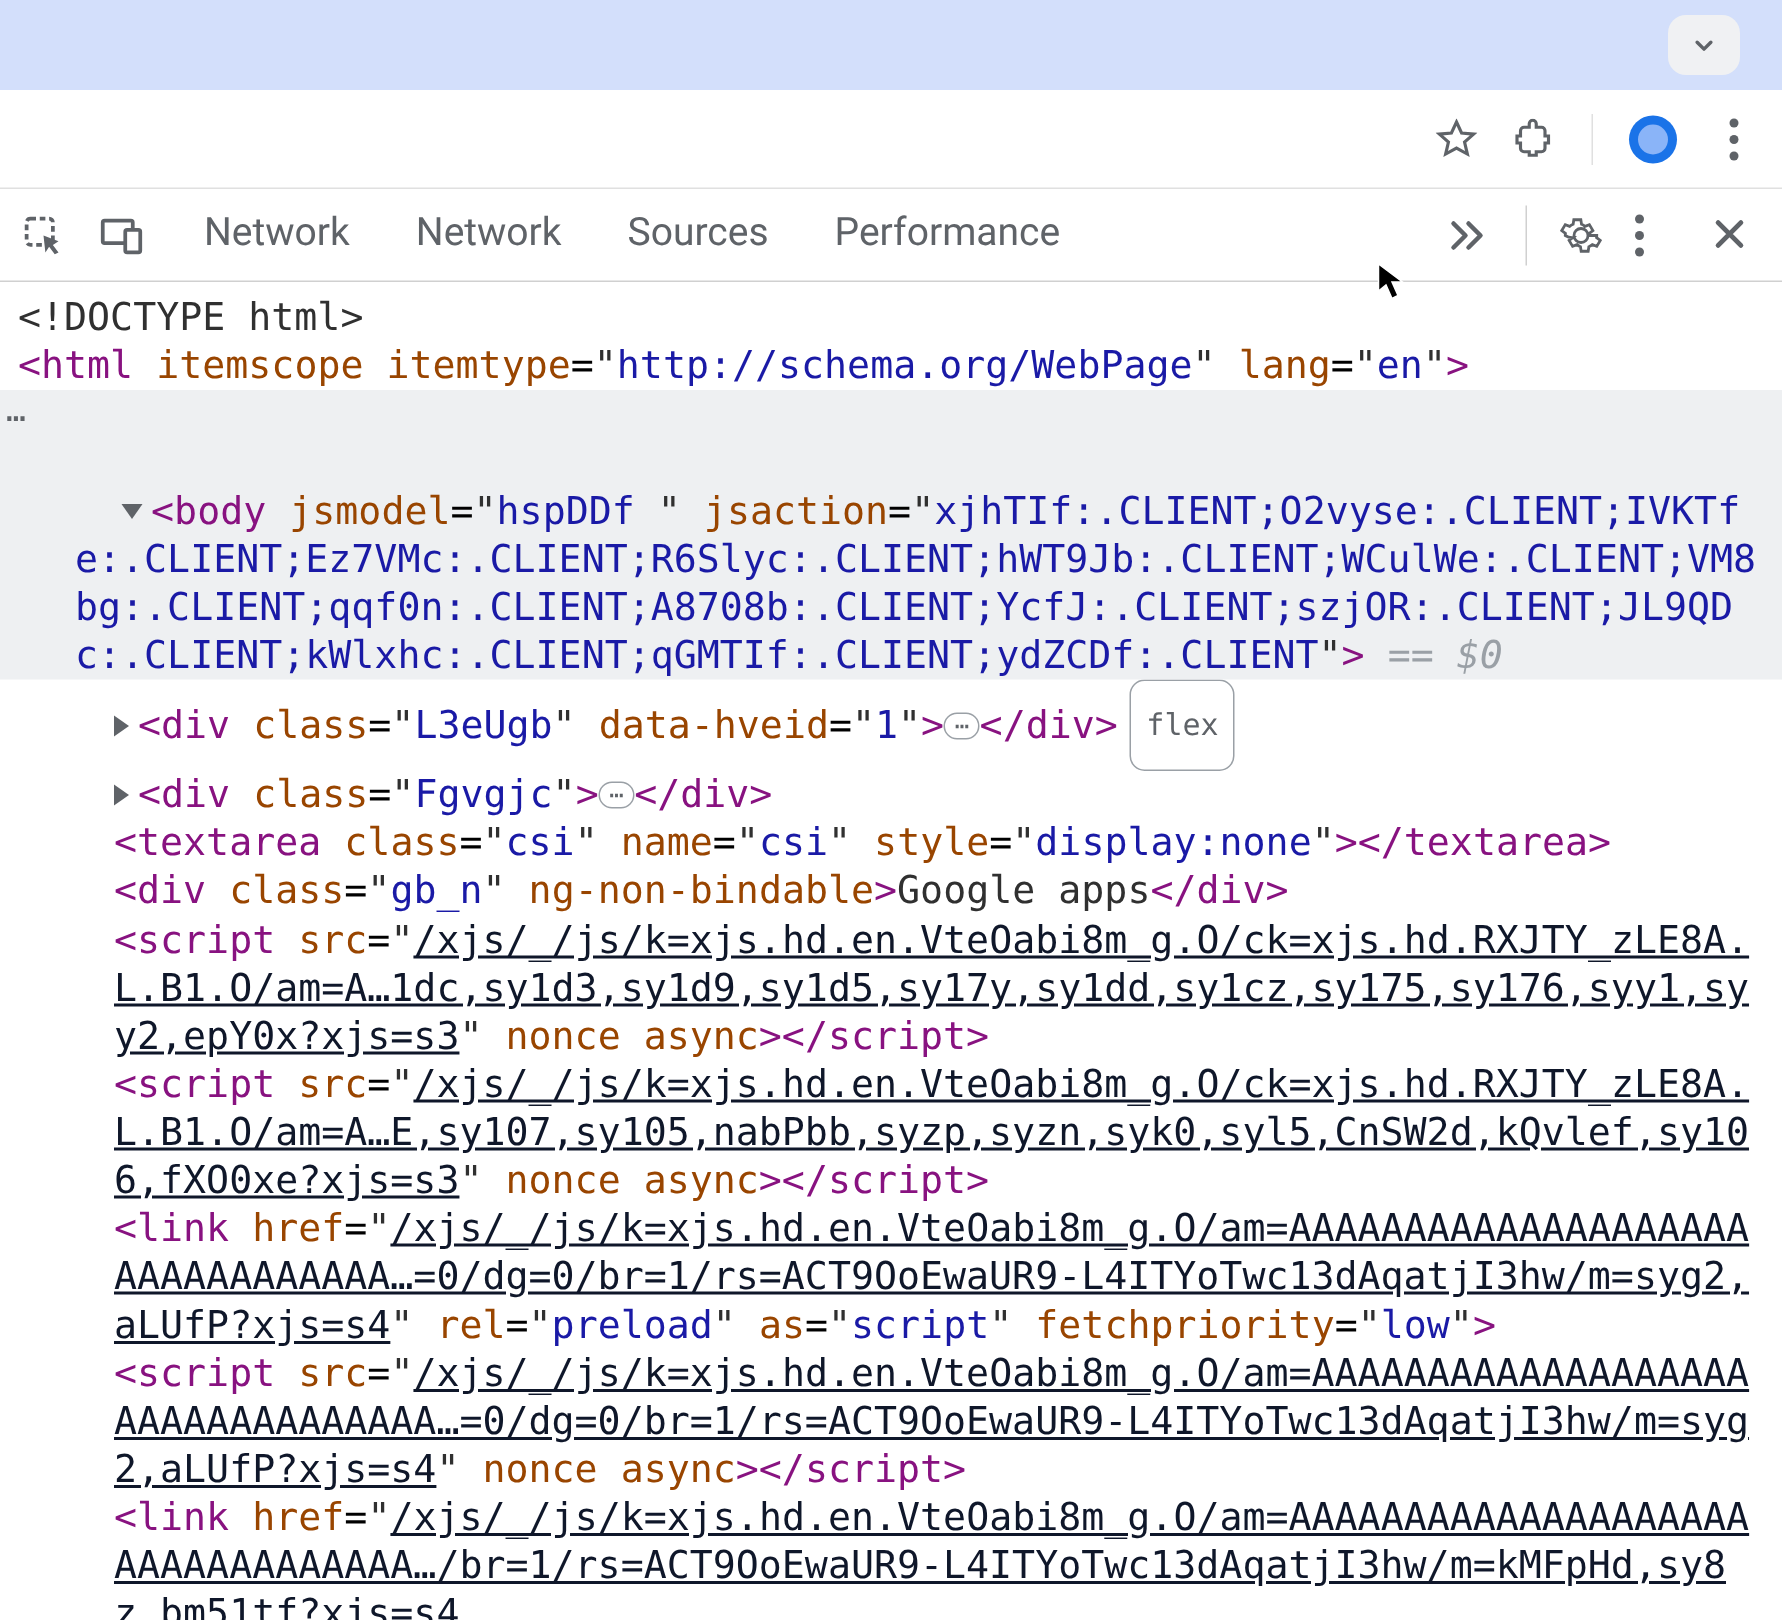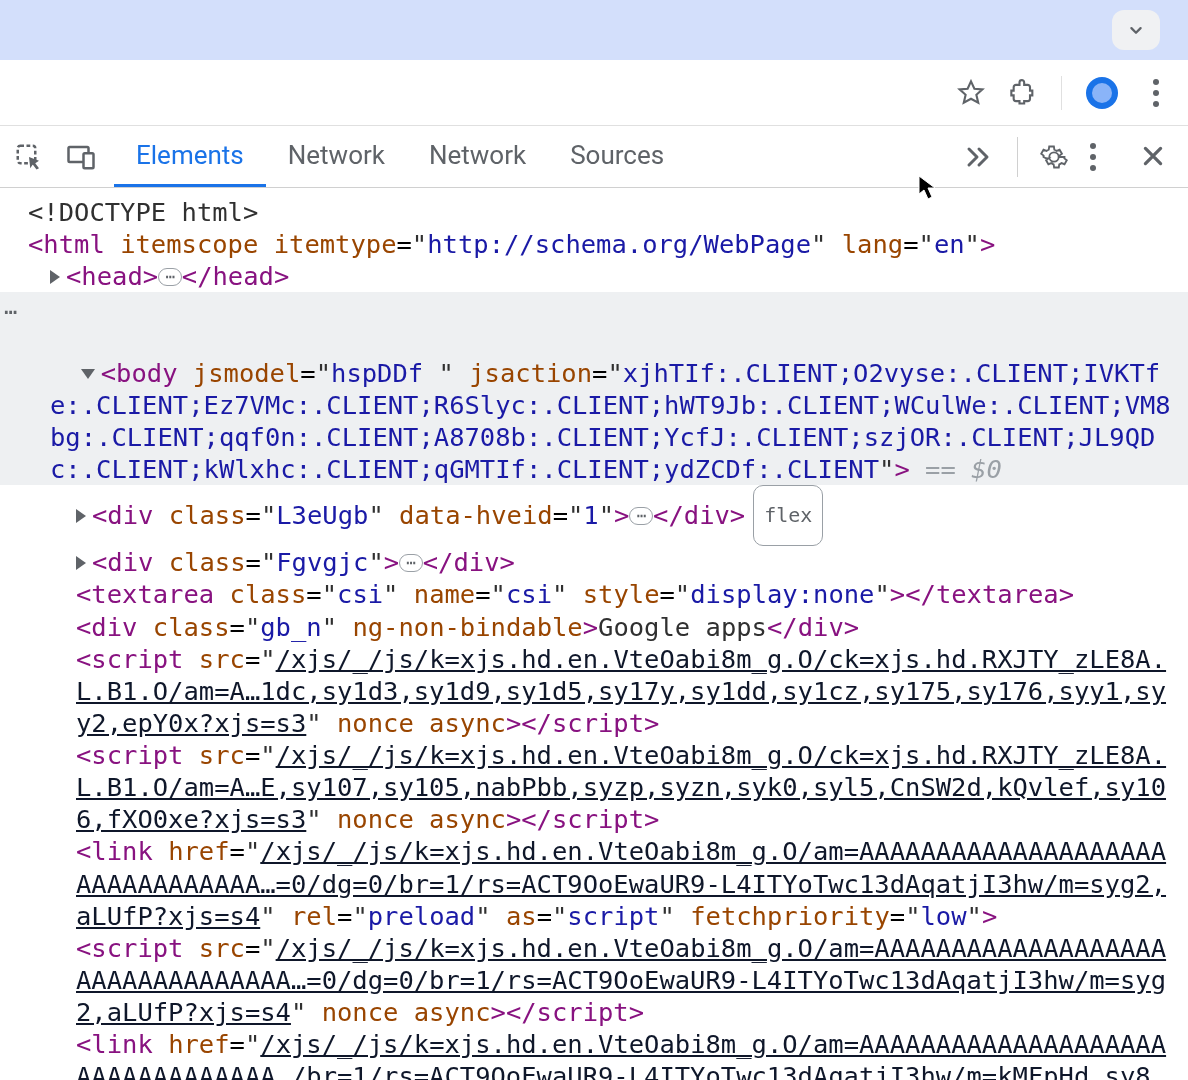--- a/index.html
+++ b/index.html
@@ -77,21 +77,21 @@
   z-index: 1000;
 }
 .elements-panel {
   font-family: "Menlo", "Consolas", monospace;
   font-size: 25.5px;
   line-height: 1.26;
   padding: 8px 0 0 0;
   overflow: hidden;
 }
 .code-line { white-space: pre-wrap; word-break: break-all; padding-left: 24px; padding-right: 12px; }
-.indent1 { padding-left: 28px; }
+.indent1 { padding-left: 12px; }
 .indent2 { padding-left: 50px; }
 .indent3 { padding-left: 76px; }
 .expand-arrow {
   display: inline-block;
   width: 0; height: 0;
   border-left: 10px solid #5f6368;
   border-top: 7px solid transparent;
   border-bottom: 7px solid transparent;
   margin-right: 6px;
   vertical-align: 1px;
@@ -189,24 +189,24 @@
         </svg>
     </div>
     <div class="device-icon">
       <svg width="30" height="30" viewBox="0 0 24 24">
           <rect x="2" y="4" width="16" height="12" rx="1" fill="none" stroke="#5f6368" stroke-width="2"></rect>
           <rect x="14" y="9" width="8" height="12" rx="1" fill="#fff" stroke="#5f6368" stroke-width="2"></rect>
         </svg>
     </div>
   </div>
   <div class="tabs">
-    <div class="tab active">Elements</div>
     <div class="tab">Network</div>
     <div class="tab">Network</div>
     <div class="tab">Sources</div>
+    <div class="tab">Performance</div>
   </div>
   <div class="toolbar-right">
     <div class="more-tabs-chevrons">
       <svg width="30" height="24" viewBox="0 0 30 24">
         <path d="M4 4l8 8-8 8M14 4l8 8-8 8" stroke="#5f6368" stroke-width="3" fill="none" stroke-linecap="round" stroke-linejoin="round"></path>
       </svg>
     </div>
     <div class="toolbar-divider"></div>
     <div class="gear-icon">
       <svg width="28" height="28" viewBox="0 0 24 24">
@@ -231,21 +231,20 @@
 <svg class="cursor-arrow" viewBox="0 0 20 26">
     <path d="M1 1l0 18 5-4 4 9 4-2-4-9 7 0z" fill="#000" stroke="#fff" stroke-width="1"></path>
   </svg>
 
 <div class="elements-panel">
 
 <div class="code-line indent1"><span class="plain">&lt;!DOCTYPE html&gt;</span></div>
 
 <div class="code-line indent1"><span class="tag-bracket">&lt;</span><span class="tag-name">html</span> <span class="attr-name">itemscope</span> <span class="attr-name">itemtype</span>=<span class="plain">"</span><span class="attr-value">http://schema.org/WebPage</span><span class="plain">"</span> <span class="attr-name">lang</span>=<span class="plain">"</span><span class="attr-value">en</span><span class="plain">"</span><span class="tag-bracket">&gt;</span></div>
 
-<div class="code-line indent2"><span class="expand-arrow"></span><span class="tag-bracket">&lt;</span><span class="tag-name">head</span><span class="tag-bracket">&gt;</span><span class="ellipsis-pill">⋯</span><span class="tag-bracket">&lt;/</span><span class="tag-name">head</span><span class="tag-bracket">&gt;</span></div>
 
 <div class="code-line indent2 selected-row">
   <span class="selected-dots">⋯</span>
   <span class="expand-arrow open"></span><span class="tag-bracket">&lt;</span><span class="tag-name">body</span> <span class="attr-name">jsmodel</span>=<span class="plain">"</span><span class="attr-value">hspDDf </span><span class="plain">"</span> <span class="attr-name">jsaction</span>=<span class="plain">"</span><span class="attr-value">xjhTIf:.CLIENT;O2vyse:.CLIENT;IVKTfe:.CLIENT;Ez7VMc:.CLIENT;R6Slyc:.CLIENT;hWT9Jb:.CLIENT;WCulWe:.CLIENT;VM8bg:.CLIENT;qqf0n:.CLIENT;A8708b:.CLIENT;YcfJ:.CLIENT;szjOR:.CLIENT;JL9QDc:.CLIENT;kWlxhc:.CLIENT;qGMTIf:.CLIENT;ydZCDf:.CLIENT</span><span class="plain">"</span><span class="tag-bracket">&gt;</span> <span class="eq-dollar">== $0</span>
 </div>
 
 
 <div class="code-line indent3"><span class="expand-arrow"></span><span class="tag-bracket">&lt;</span><span class="tag-name">div</span> <span class="attr-name">class</span>=<span class="plain">"</span><span class="attr-value">L3eUgb</span><span class="plain">"</span> <span class="attr-name">data-hveid</span>=<span class="plain">"</span><span class="attr-value">1</span><span class="plain">"</span><span class="tag-bracket">&gt;</span><span class="ellipsis-pill">⋯</span><span class="tag-bracket">&lt;/</span><span class="tag-name">div</span><span class="tag-bracket">&gt;</span><span class="flex-badge">flex</span></div>
 
 <div class="code-line indent3"><span class="expand-arrow"></span><span class="tag-bracket">&lt;</span><span class="tag-name">div</span> <span class="attr-name">class</span>=<span class="plain">"</span><span class="attr-value">Fgvgjc</span><span class="plain">"</span><span class="tag-bracket">&gt;</span><span class="ellipsis-pill">⋯</span><span class="tag-bracket">&lt;/</span><span class="tag-name">div</span><span class="tag-bracket">&gt;</span></div>

